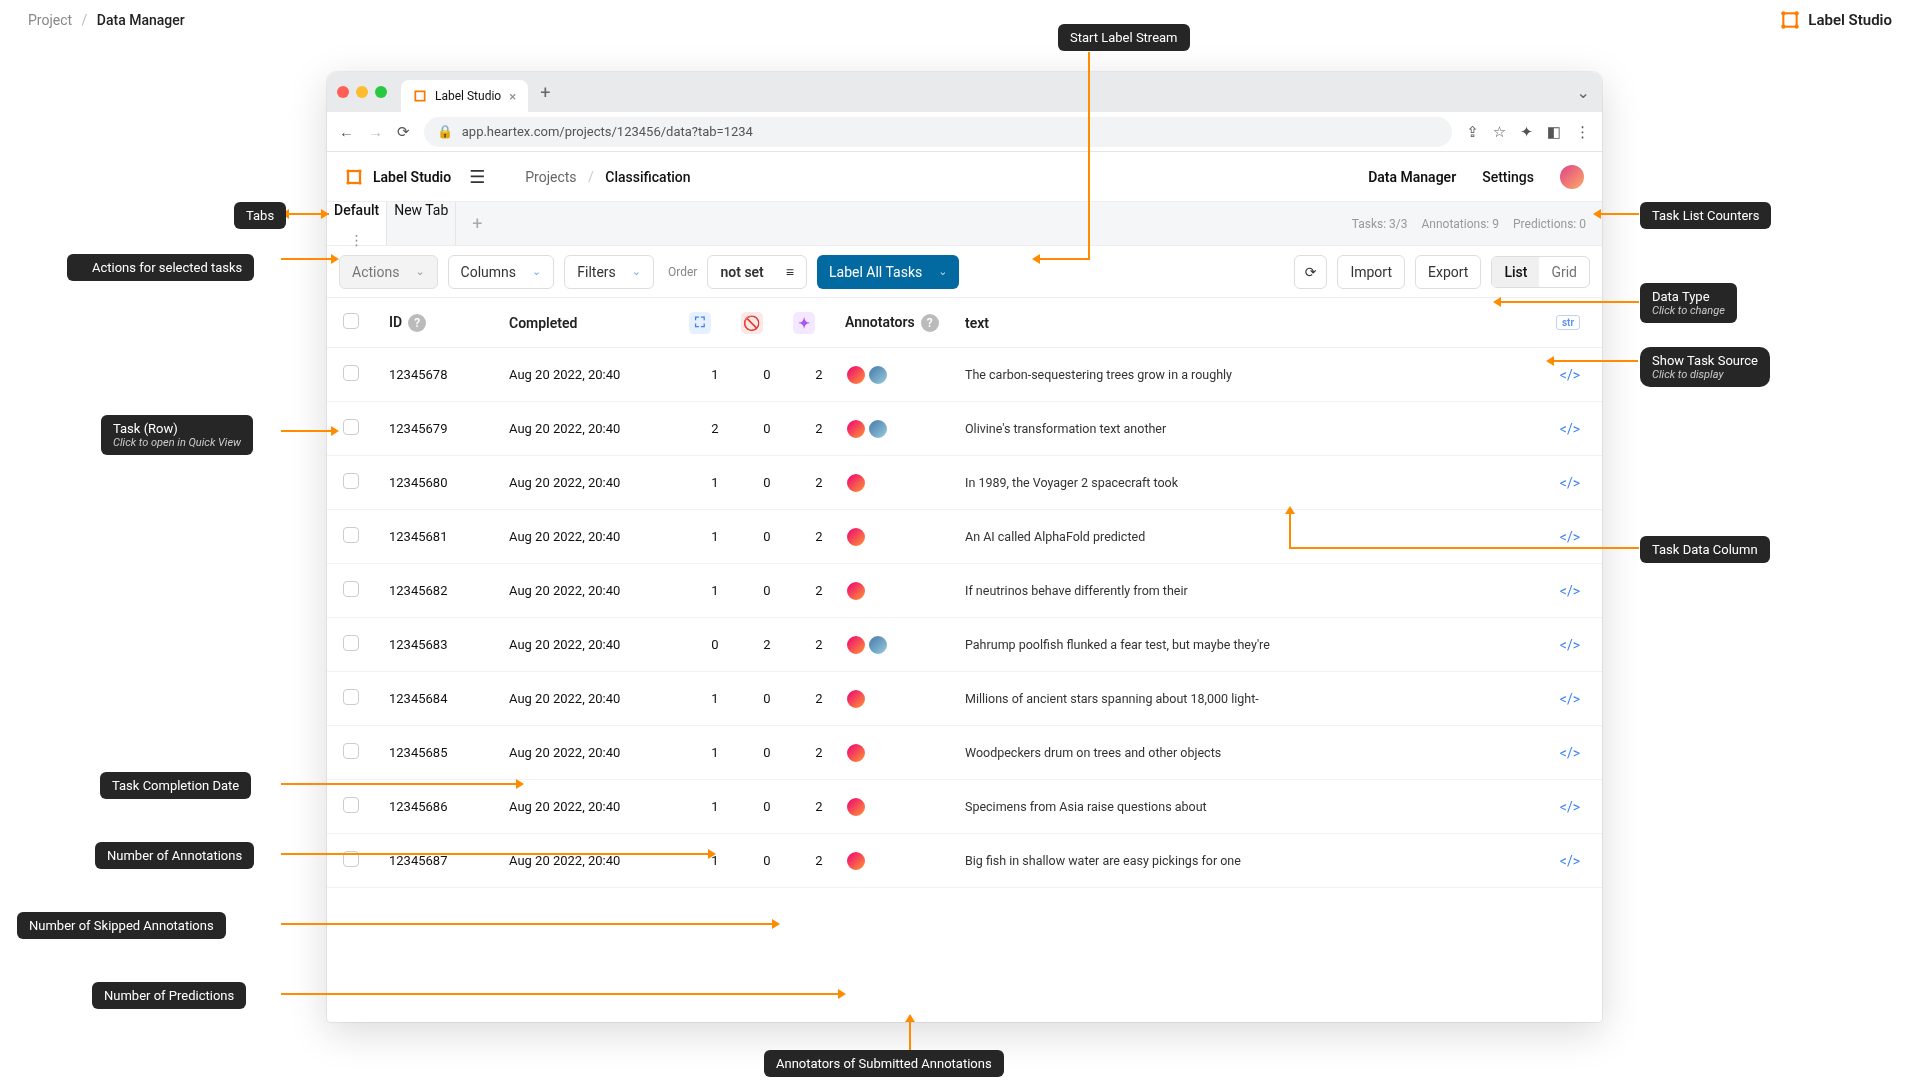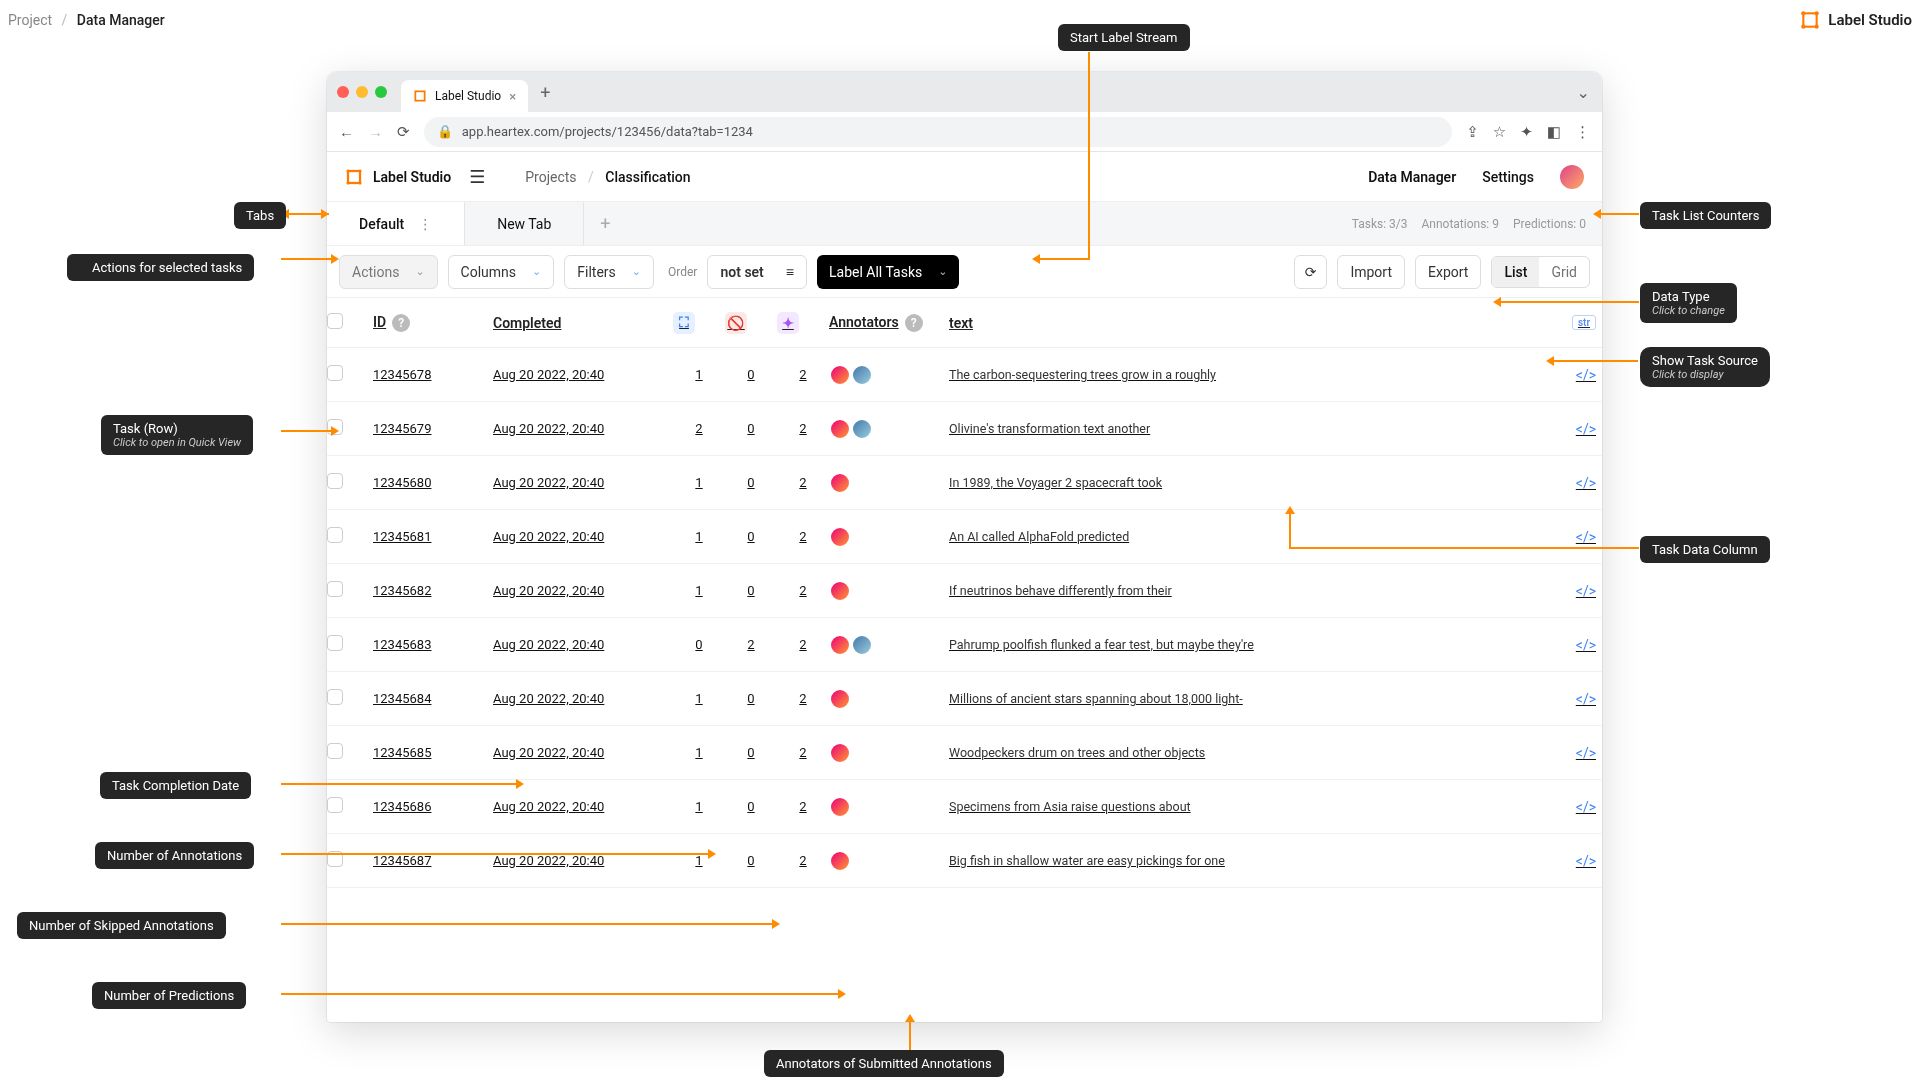--- a/index.html
+++ b/index.html
@@ -1,19 +1,19 @@
 <!DOCTYPE html>
 <html><head>
 <meta charset="utf-8">
 <style>
   * { box-sizing: border-box; margin: 0; padding: 0; }
   html, body { width: 1920px; height: 1080px; font-family: -apple-system, BlinkMacSystemFont, "Segoe UI", Roboto, sans-serif; background: #fff; color: #111; }
   
   
-  .page-top { display:flex; align-items:center; justify-content:space-between; padding: 10px 8px; font-size:14px; color:#888; }
+  .page-top { display:flex; align-items:center; justify-content:space-between; padding: 10px 28px; font-size:14px; color:#888; }
   .crumbs span.sep { margin: 0 6px; color:#bbb; }
   .crumbs .cur { color:#222; font-weight:500; }
   .ls-brand { display:flex; align-items:center; gap:8px; font-weight:600; color:#222; font-size:15px; }
   .ls-logo { width:20px; height:20px; }
 
   
   .callout { position:absolute; background:#262626; color:#fff; font-size:13px; padding:6px 12px; border-radius:6px; white-space:nowrap; z-index:50; }
   .callout .sub { font-size:11px; font-style:italic; color:#ccc; display:block; }
   .arrow-line { position:absolute; background:#FF8C00; z-index:40; }
   .arrow-head { position:absolute; width:0; height:0; z-index:41; }
@@ -40,43 +40,43 @@
   .app-title{ display:flex; align-items:center; gap:10px; font-weight:600; font-size:14px;}
   .hamb{ margin-left:18px; font-size:18px; color:#333;}
   .crumbs2{ margin-left:40px; font-size:14px; color:#666;}
   .crumbs2 .cur{ color:#111; font-weight:500;}
   .app-header .r { margin-left:auto; display:flex; align-items:center; gap:26px; font-size:14px; font-weight:500;}
   .r .active{ color:#111; font-weight:600;}
   .avatar{ width:24px;height:24px;border-radius:50%; background:linear-gradient(135deg,#d48,#fa6);}
 
   
   .tabs-row{ height:44px; background:#f5f6f7; display:flex; align-items:stretch; border-bottom:1px solid #eee;}
-  .dtab{ display:flex; align-items:center; gap:14px; padding:0 32px; font-size:14px; border-right:1px solid #e5e5e5;}
+  .dtab{ display:flex; align-items:center; gap:14px; padding:0 7px; font-size:14px; border-right:1px solid #e5e5e5;flex-direction:column;}
   .dtab.active{ background:#fff; font-weight:500;}
   .dtab .dots{ color:#888;}
   .tab-add{ display:flex;align-items:center; padding:0 16px; color:#aaa; font-size:18px;}
   .counters{ margin-left:auto; display:flex; align-items:center; gap:14px; padding-right:16px; font-size:12px; color:#999;}
 
   
   .toolbar{ height:52px; display:flex; align-items:center; gap:10px; padding:0 12px; border-bottom:1px solid #eee;}
   .btn{ display:flex; align-items:center; gap:16px; height:34px; padding:0 12px; border:1px solid #ddd; border-radius:6px; font-size:14px; background:#fff; color:#333;}
   .btn.gray{ background:#f3f3f3; color:#777; border-color:#e0e0e0;}
-  .btn.blue{ background:#000000; color:#fff; border:none;}
+  .btn.blue{ background:#0369a1; color:#fff; border:none;}
   .btn .cv{ font-size:11px; color:inherit; opacity:0.7;}
   .btn.blue .cv{ color:#fff;}
   .order-lbl{ font-size:12px; color:#888; margin-left:4px;}
   .toolbar .sp{flex:1;}
   .vtoggle{ display:flex; border:1px solid #ddd; border-radius:6px; overflow:hidden;}
   .vtoggle span{ padding:7px 12px; font-size:14px;}
   .vtoggle .on{ background:#f0f0f0; font-weight:500;}
   .vtoggle .off{ color:#737373;}
 
   
   .grid{ font-size:13px;}
-  .gh, .gr{ display:grid; grid-template-columns: 46px 120px 180px 52px 52px 52px 120px 330px 1fr; align-items:center; padding:0 0;text-decoration:underline;}
+  .gh, .gr{ display:grid; grid-template-columns: 46px 120px 180px 52px 52px 52px 120px 330px 1fr; align-items:center; padding:0 16px;}
   .gh{ height:50px; font-weight:600; color:#222; border-bottom:1px solid #eee; font-size:14px;}
   .gr{ height:54px; border-bottom:1px solid #f2f2f2;}
   .chk{ width:16px;height:16px;border:1.5px solid #ccc;border-radius:4px; display:inline-block;}
   .hicon{ width:22px;height:22px;border-radius:5px; display:flex;align-items:center;justify-content:center;font-size:14px;}
   .hi-b{ background:#e6f0ff; color:#3b82f6;}
   .hi-r{ background:#fde8e8; color:#ef4444;}
   .hi-p{ background:#f3e8ff; color:#a855f7;}
   .help{ width:18px;height:18px;border-radius:50%;background:#bbb;color:#fff;font-size:12px;display:inline-flex;align-items:center;justify-content:center;margin-left:6px;}
   .annot-cell{ display:flex; gap:-4px;}
   .av{ width:22px;height:22px;border-radius:50%; border:2px solid #fff; display:inline-block;}

